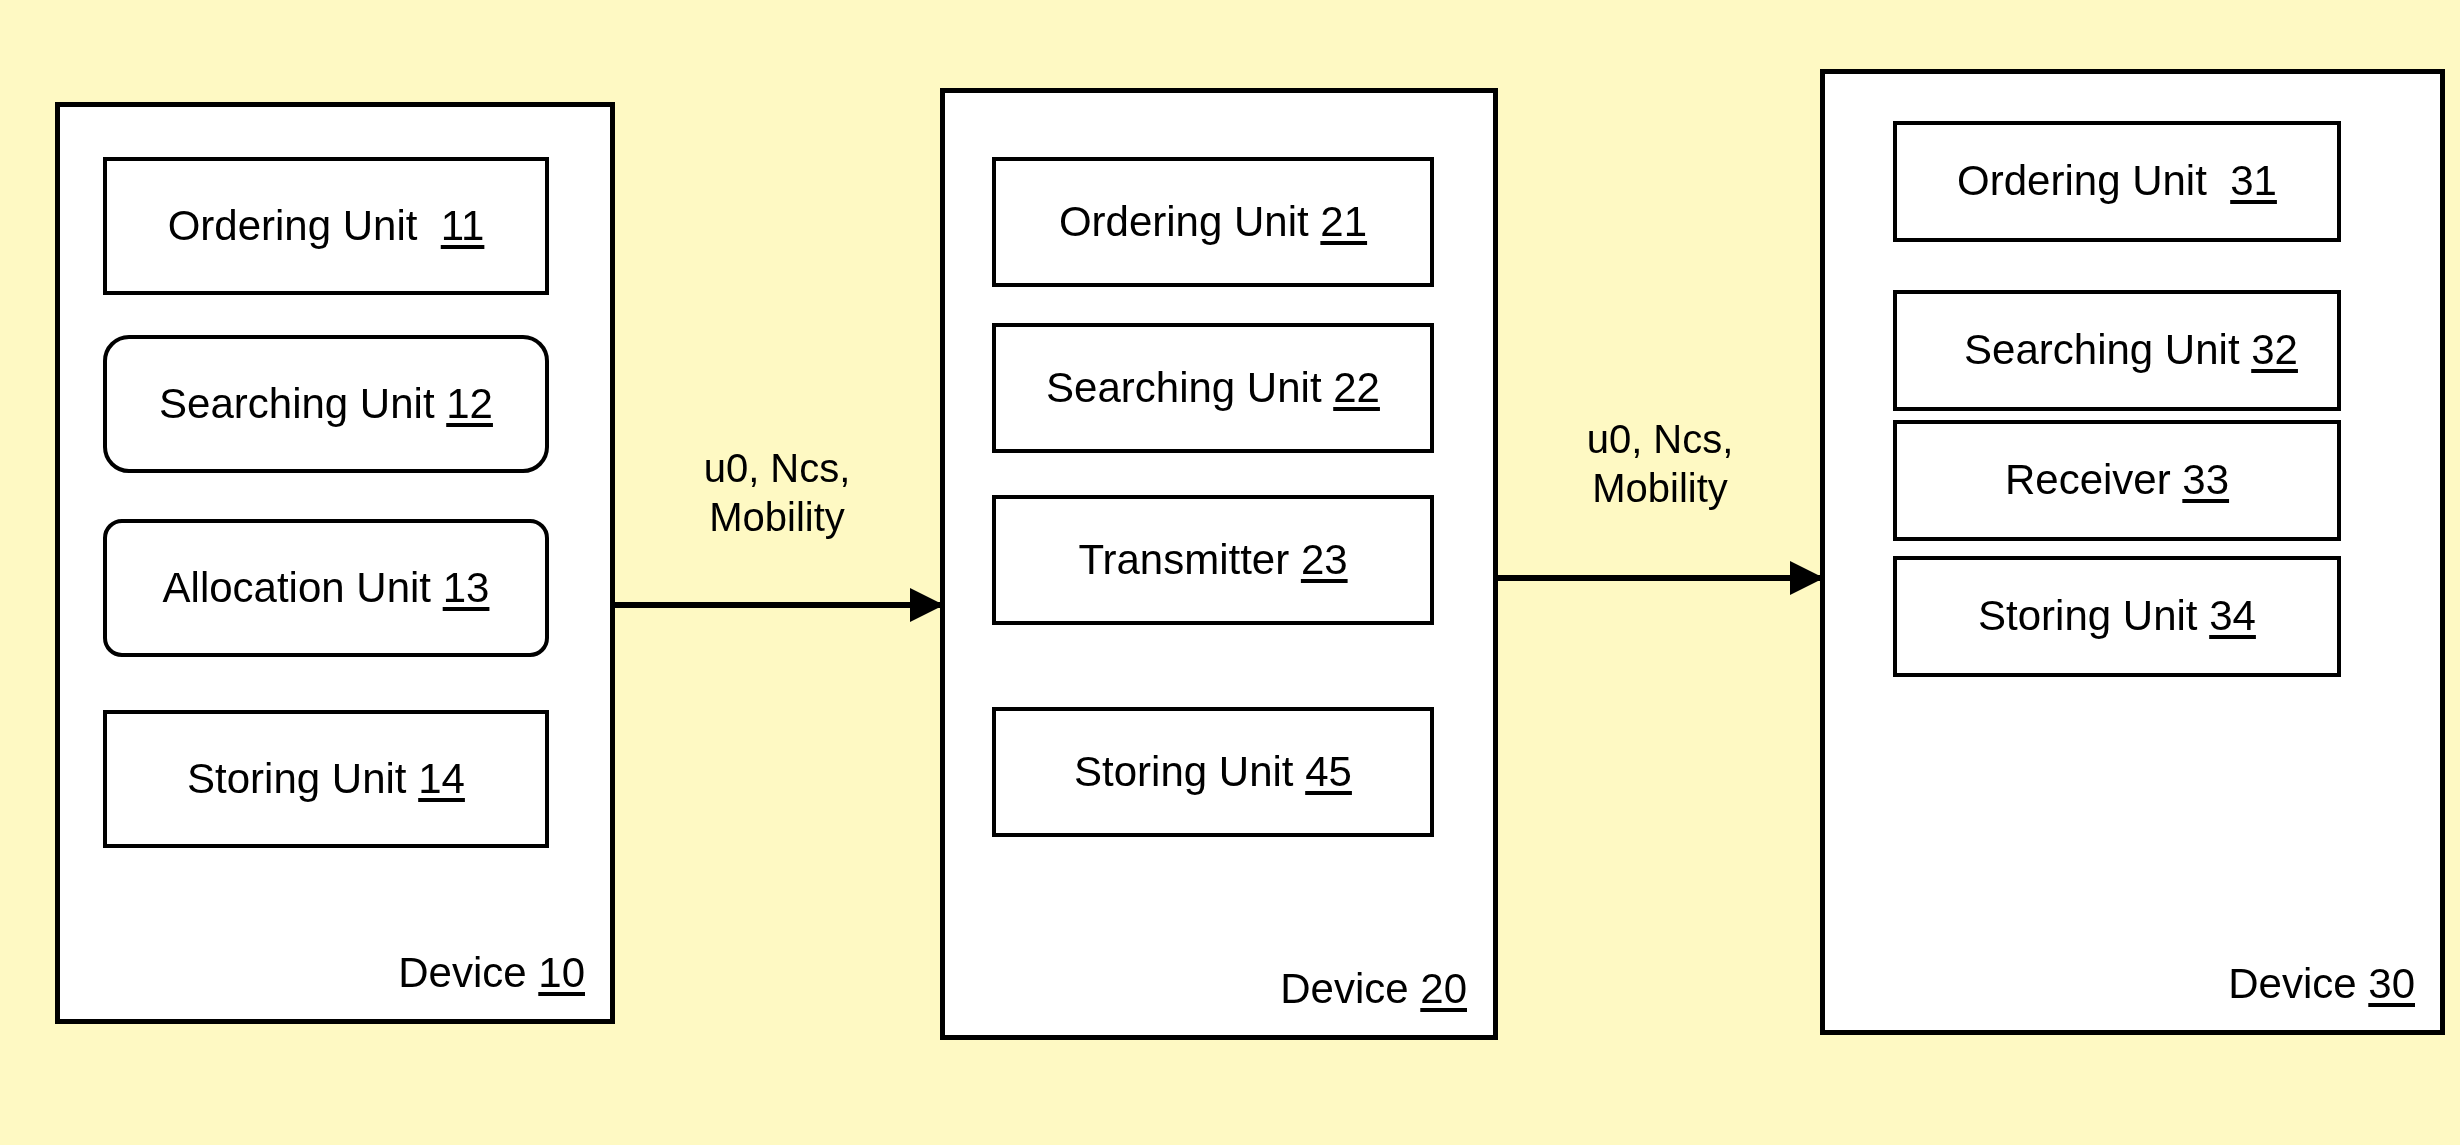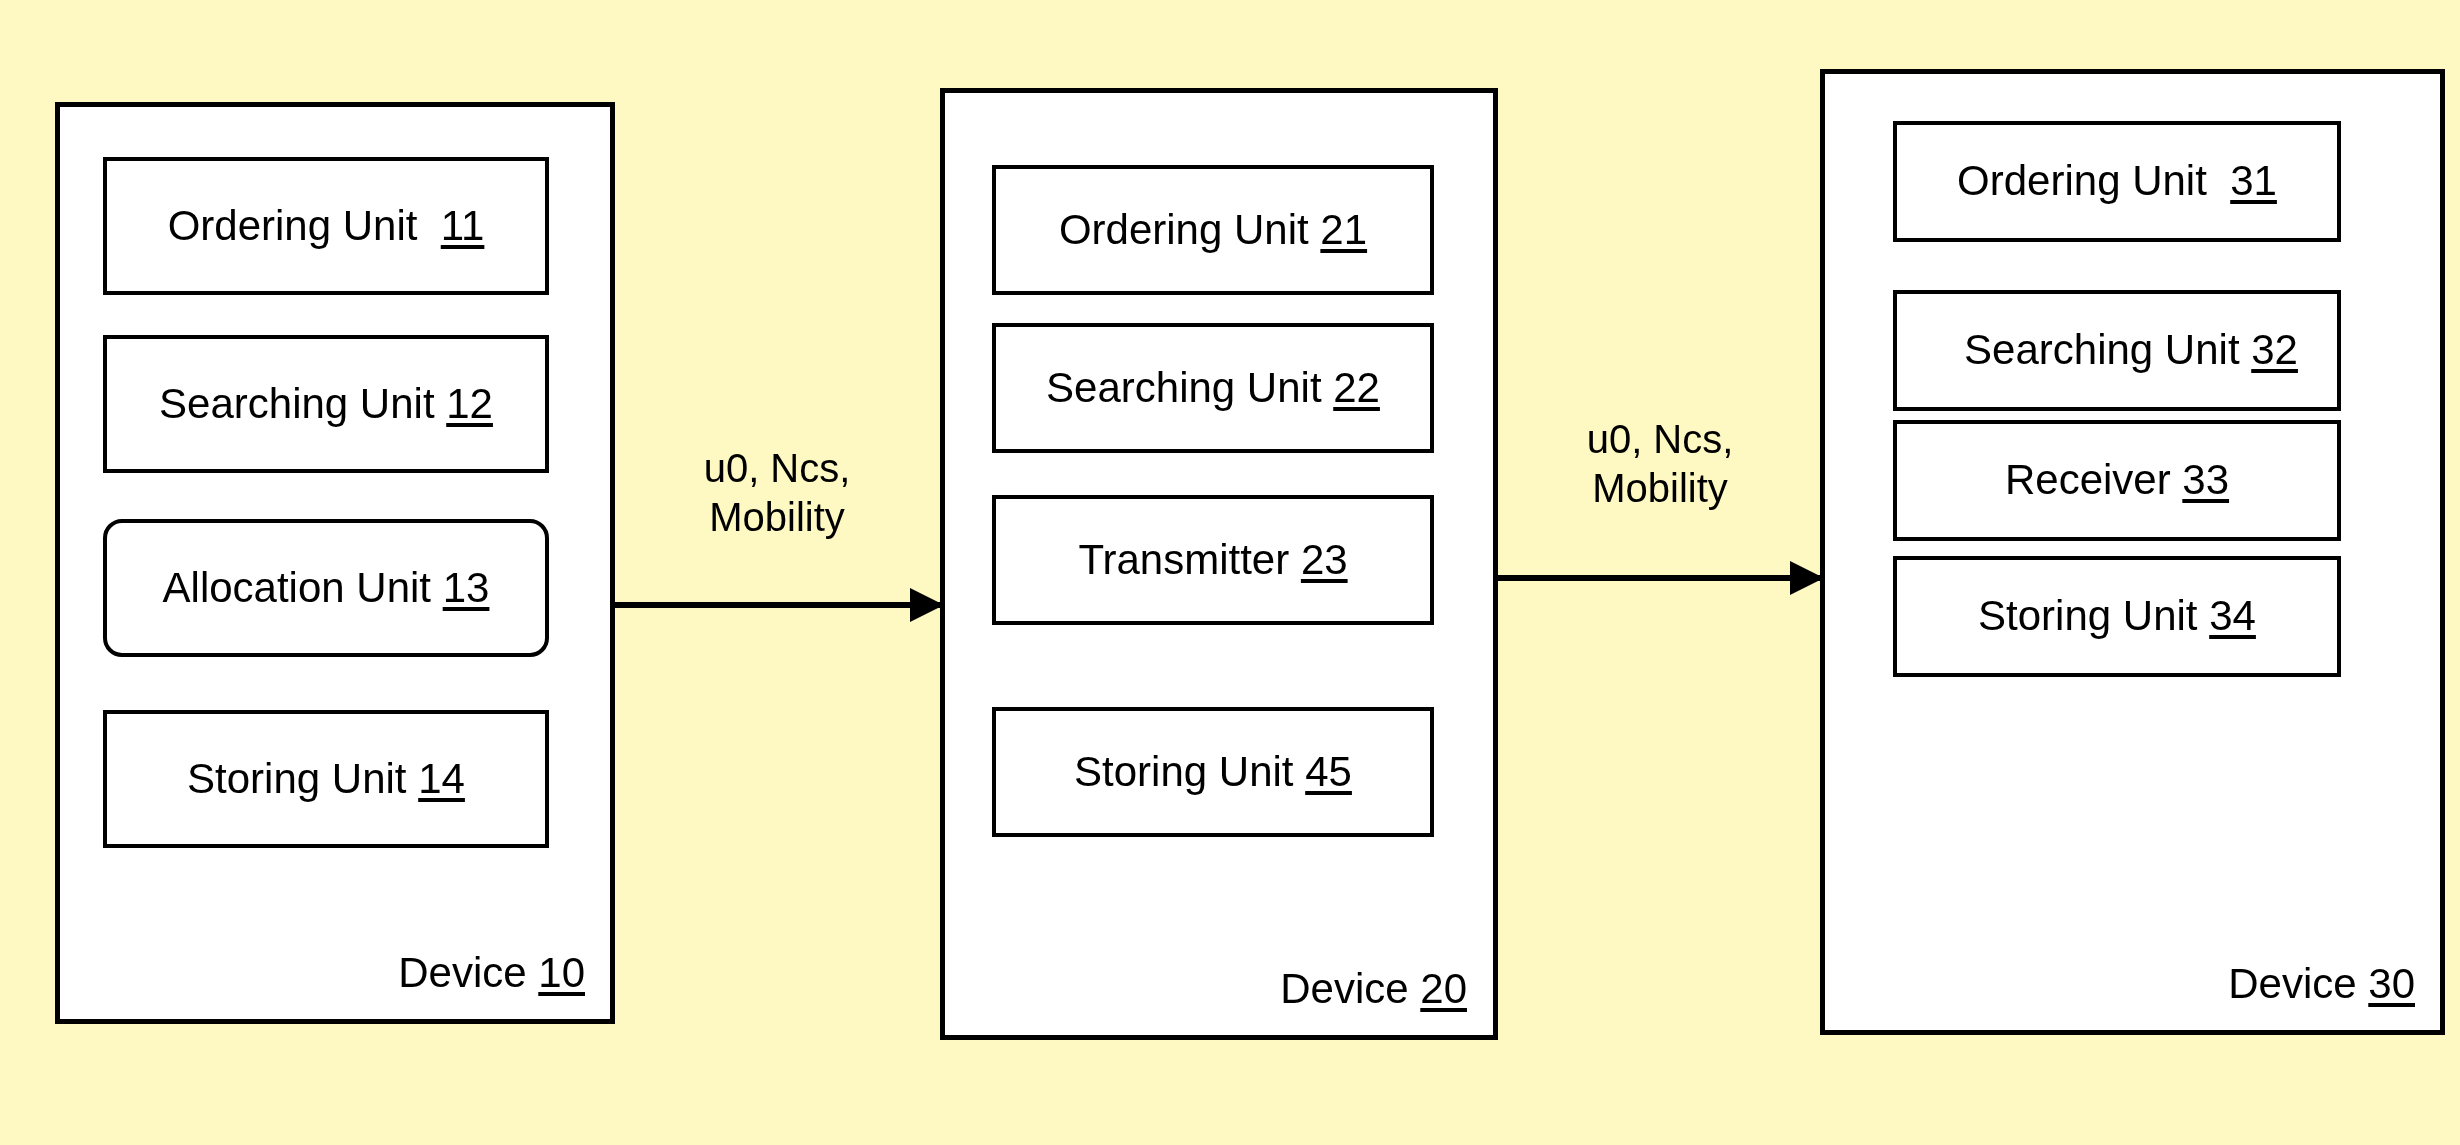--- a/index.html
+++ b/index.html
@@ -89,42 +89,42 @@
 <body>
 
 <div id="canvas">
 
   <div class="device" style="left:55px; top:102px; width:560px; height:922px;">
 
     <div class="unit" style="left:43px; top:50px; width:446px; height:138px;">
       <span class="unit-label"><span>Ordering Unit  </span><span class="num">11</span></span>
     </div>
 
-    <div class="unit" style="left:43px; top:228px; width:446px; height:138px;">
+    <div class="unit" style="left:43px; top:228px; width:446px; height:138px;border-radius:26px;">
       <span class="unit-label"><span>Searching Unit </span><span class="num">12</span></span>
     </div>
 
     <div class="unit" style="left:43px; top:412px; width:446px; height:138px;border-radius:19px;">
       <span class="unit-label"><span>Allocation Unit </span><span class="num">13</span></span>
     </div>
 
     <div class="unit" style="left:43px; top:603px; width:446px; height:138px;">
       <span class="unit-label"><span>Storing Unit </span><span class="num">14</span></span>
     </div>
 
     <div class="device-caption" style="right:25px; bottom:22px;"><span>Device </span><span class="num">10</span></div>
   </div>
 
   <div class="arrow" style="left:615px; top:602px; width:325px;"></div>
   <div class="arrow-label" style="left:612px; top:444px; width:330px;">u0, Ncs,
 Mobility</div>
 
   <div class="device" style="left:940px; top:88px; width:558px; height:952px;">
 
-    <div class="unit" style="left:47px; top:72px; width:442px; height:130px;">
+    <div class="unit" style="left:47px; top:64px; width:442px; height:130px;">
       <span class="unit-label"><span>Ordering Unit </span><span class="num">21</span></span>
     </div>
 
     <div class="unit" style="left:47px; top:230px; width:442px; height:130px;">
       <span class="unit-label"><span>Searching Unit </span><span class="num">22</span></span>
     </div>
 
     <div class="unit" style="left:47px; top:402px; width:442px; height:130px;">
       <span class="unit-label"><span>Transmitter </span><span class="num">23</span></span>
     </div>

